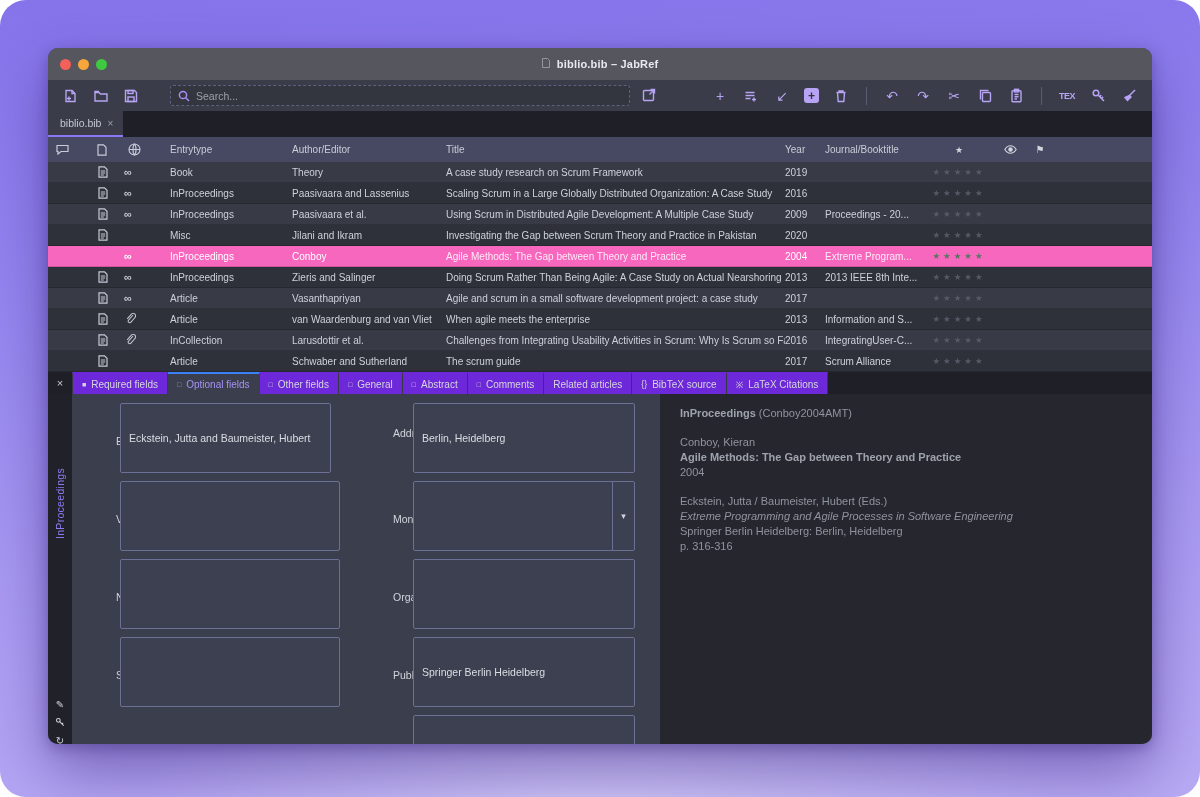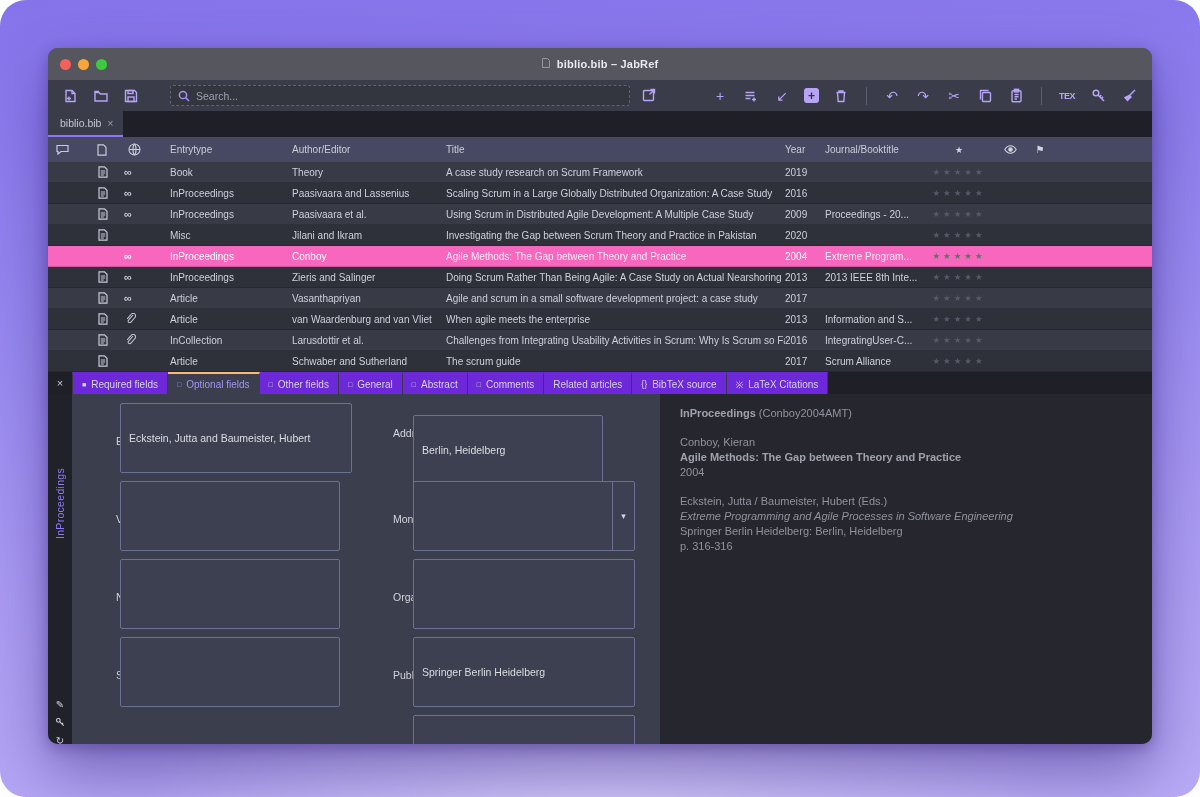--- a/index.html
+++ b/index.html
@@ -71,21 +71,21 @@
   .hstar { font-size:9px; justify-self:center; color:#d3d5de; }
   .hflag { font-size:10px; color:#d3d5de; }
 
   
   .etabs { height:22px; background:#1f2027; display:flex; align-items:stretch; flex:none; }
   .eclose { width:24px; display:flex; align-items:center; justify-content:center; color:#c7cad3; font-size:11px; cursor:pointer; }
   .etab { display:flex; align-items:center; gap:5px; padding:0 9px; background:#6d28d9; border-right:1px solid #383945;
     color:#d4d6de; font-size:10px; cursor:pointer; border-top:2px solid transparent; }
   .etab:first-of-type { border-left:1px solid #383945; }
   .etab .eic { font-size:7px; line-height:1; }
-  .etab.active { background:#3b3e4c; color:#a492f5; border-top:2px solid #fdba74; border-right-color:#3b3e4c; }
+  .etab.active { background:#3b3e4c; color:#a492f5; border-top:2px solid #3b82f6; border-right-color:#3b3e4c; }
   .ebody { height:358px; display:flex; flex:none; }
   .estrip { width:24px; background:#212229; position:relative; flex:none; }
   .etype-vert { position:absolute; top:74px; left:50%; transform:translateX(-50%); writing-mode:vertical-rl;
     transform:translateX(-50%) rotate(180deg); color:#8d7bf2; font-size:10.5px; letter-spacing:.3px; }
   .estrip-icons { position:absolute; bottom:6px; left:0; right:0; display:flex; flex-direction:column; align-items:center; gap:7px; color:#cfd2da; font-size:10px; }
   .estrip-icons span { cursor:pointer; line-height:1; }
 
   .eform { width:588px; background:#3b3e4c; position:relative; flex:none; }
   .flabel { position:absolute; color:#d2d4dd; font-size:10.5px;padding-left:31px; }
   .fbox { position:absolute; border:1px solid #6b7195; border-radius:2px; background:#3d4050; display:flex; align-items:center; padding:0 8px; color:#dbdde4; font-size:10.5px; }
@@ -507,21 +507,21 @@
               <path d="M7 7l6 6M10.5 10.5l1.6-1.6"></path>
             </svg>
         </span>
         <span>↻</span>
       </div>
     </div>
 
     <div class="eform">
 
       <span class="flabel" style="left:13px; top:41px">Editor</span>
-      <div class="fbox" style="left:48px; top:9px;  width:232px; height:70px">
+      <div class="fbox" style="left:48px; top:9px;  width:211px; height:70px">
           <span>Eckstein, Jutta and Baumeister, Hubert</span>
         </div>
 
       <span class="flabel" style="left:13px; top:119px">Volume</span>
       <div class="fbox" style="left:48px; top:87px; width:220px; height:70px">
           <span></span>
         </div>
 
       <span class="flabel" style="left:13px; top:197px">Number</span>
       <div class="fbox" style="left:48px; top:165px; width:220px; height:70px">
@@ -529,21 +529,21 @@
         </div>
 
       <span class="flabel" style="left:13px; top:275px">Series</span>
       <div class="fbox" style="left:48px; top:243px; width:220px; height:70px">
           <span></span>
         </div>
 
       <span class="flabel" style="left:13px; top:351px">Pages</span>
 
       <span class="flabel" style="left:290px; top:33px">Address</span>
-      <div class="fbox" style="left:341px; top:21px;  width:190px; height:70px">
+      <div class="fbox" style="left:341px; top:9px;  width:222px; height:70px">
           <span>Berlin, Heidelberg</span>
         </div>
 
       <span class="flabel" style="left:290px; top:119px">Month</span>
       <div class="fbox combo" style="left:341px; top:87px; width:222px; height:70px">
         <span class="combo-val"></span>
         <span class="combo-arrow">▾</span>
       </div>
 
       <span class="flabel" style="left:290px; top:197px">Organization</span>

